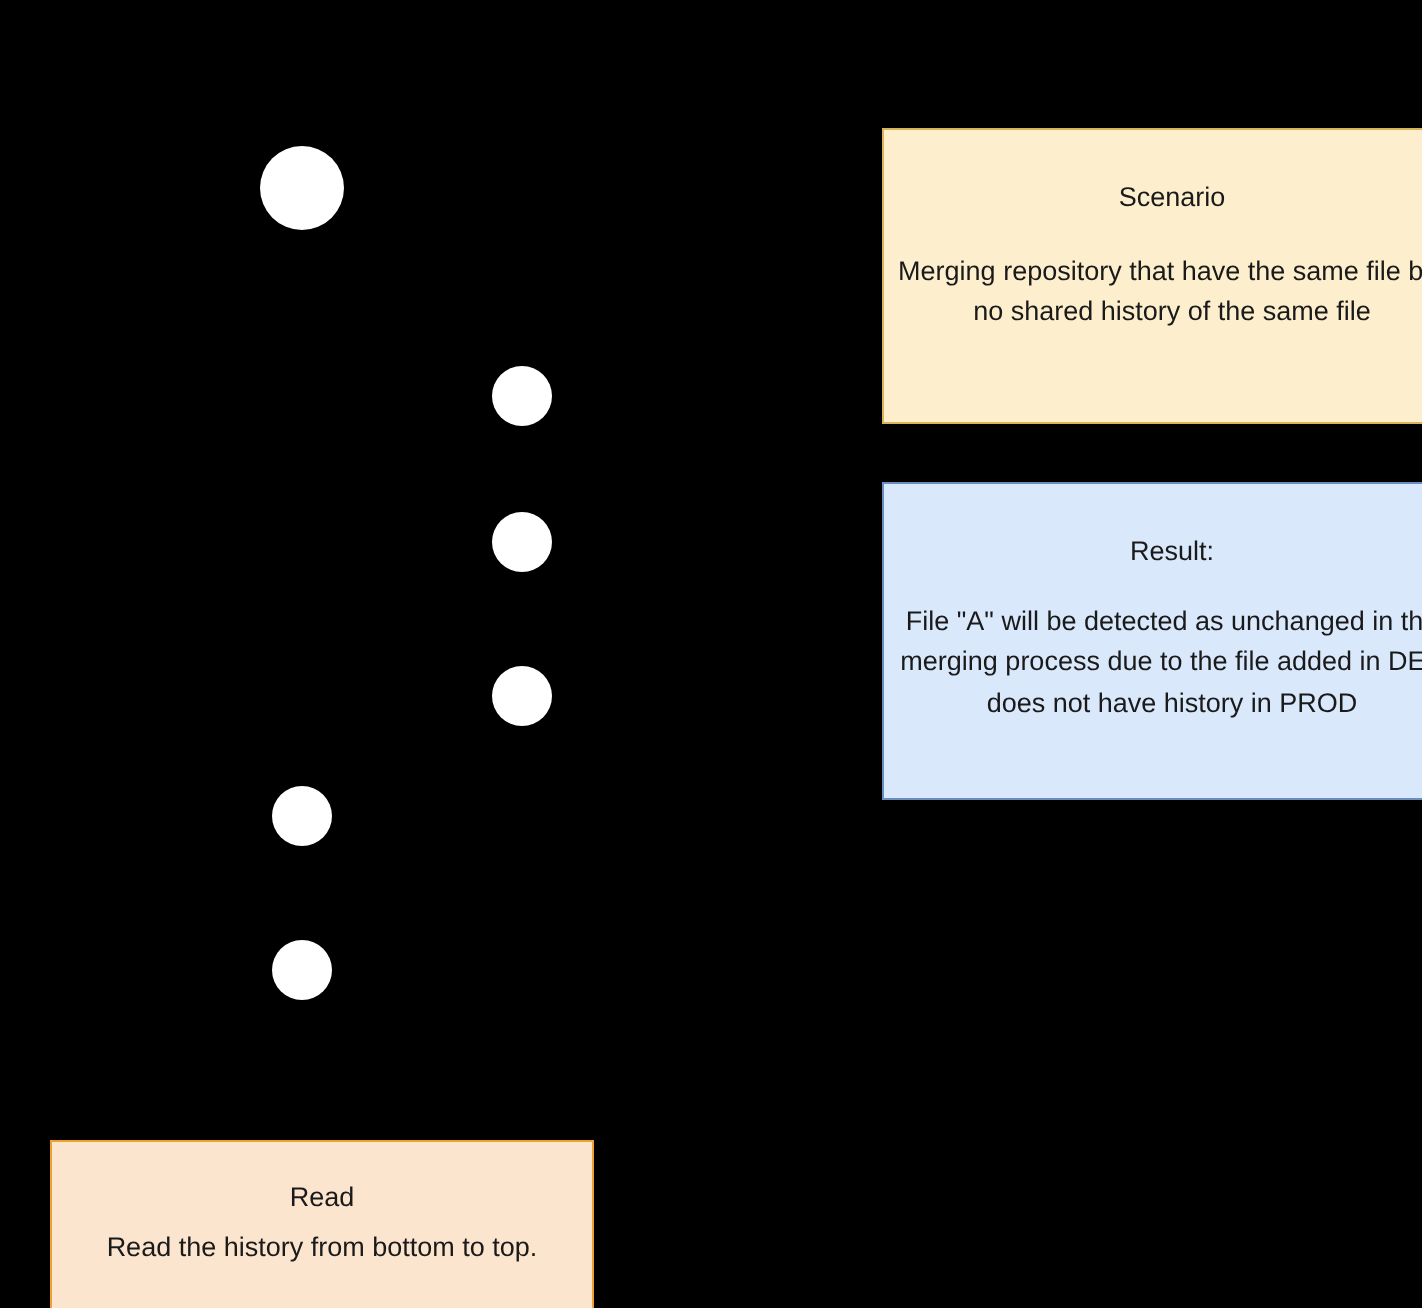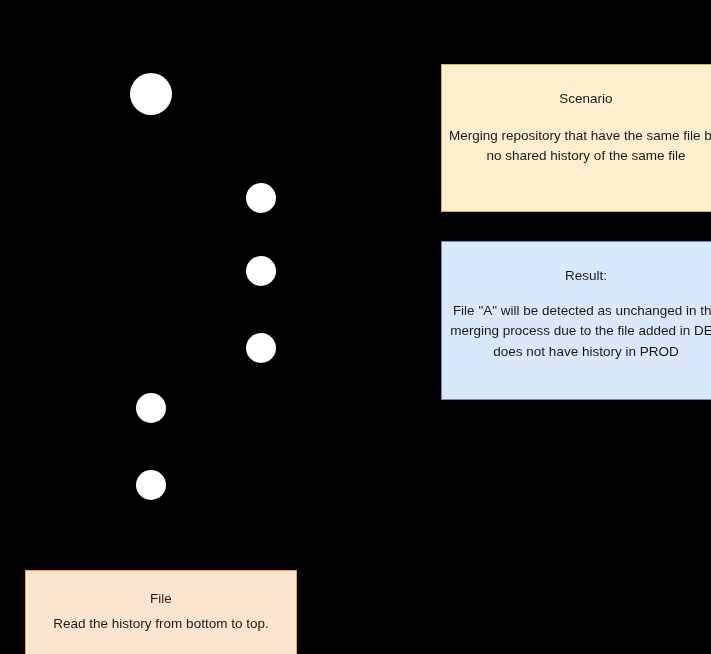--- a/index.html
+++ b/index.html
@@ -100,17 +100,17 @@
     <span class="title">Scenario</span>
     <span class="body">Merging repository that have the same file but no shared history of the same file</span>
   </div>
 
   <div id="result-callout" class="callout">
     <span class="title">Result:</span>
     <span class="body">File "A" will be detected as unchanged in the merging process due to the file added in DEV does not have history in PROD</span>
   </div>
 
   <div id="note-callout" class="callout">
-    <span class="title">File</span>
+    <span class="title">Read</span>
     <span class="body">Read the history from bottom to top.</span>
   </div>
 
 </div>
 
 </body></html>

